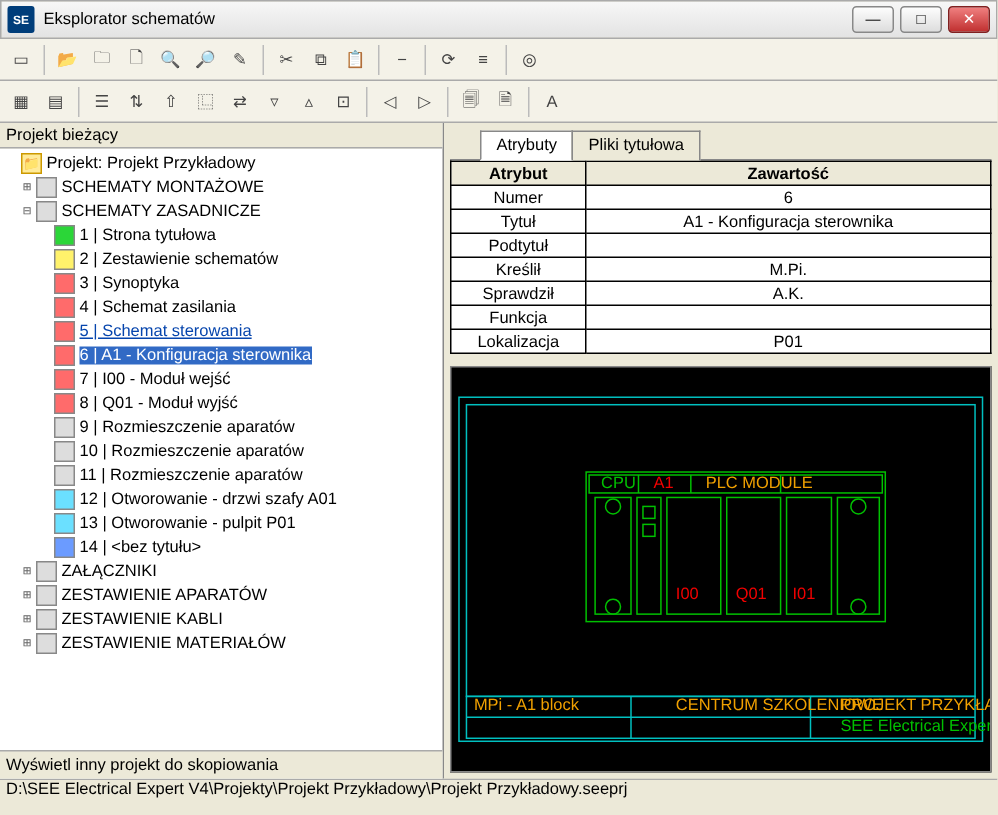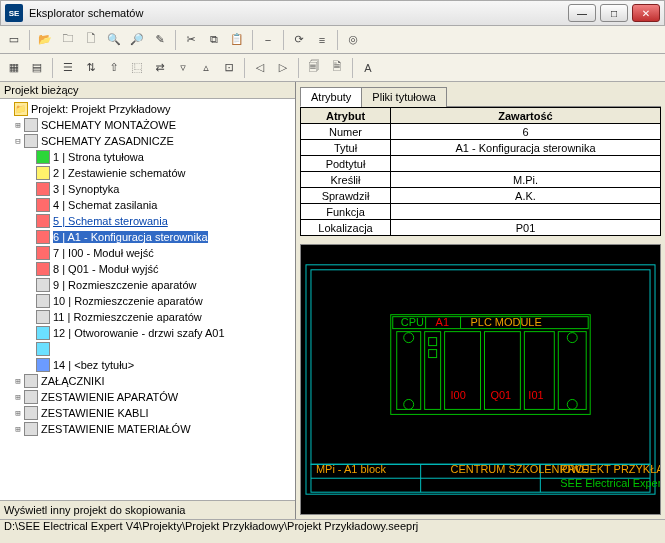--- a/index.html
+++ b/index.html
@@ -27,21 +27,21 @@
 .cyan { background: #6be0ff; }
 .gray { background: #ddd; }
 .blue { background: #6b9bff; color:#fff; }
 .nlbl { }
 .sel { background: #316ac5; color: #fff; }
 .linkish { color: #0645ad; text-decoration: underline; }
 .lfoot { padding: 3px 4px; border-top: 1px solid #aaa; background: #ece9d8; }
 .right { flex: 1; display: flex; flex-direction: column; background: #ece9d8; }
 .tabs { display: flex; border-bottom: 1px solid #888; margin: 4px 4px 0 4px; }
 .tab { padding: 3px 10px; border: 1px solid #888; border-bottom: none; background: #ece9d8; margin-right: -1px; cursor: pointer; position: relative; top: 1px; }
-.tab.active { background: #fff; border-bottom: 1px solid #fff; }
+.tab.active { background: #fff; border-bottom: 1px solid #fff; margin-left: 20px; }
 .attr-table { margin: 0 4px 4px 4px; border: 1px solid #000; border-collapse: collapse; width: calc(100% - 8px); background: #fff; }
 .attr-table th, .attr-table td { border: 1px solid #000; padding: 1px 6px; text-align: center; height: 16px; }
 .attr-table th { background: #ece9d8; font-weight: bold; text-align: center; }
 .attr-table th:first-child, .attr-table td:first-child { width: 90px; }
 .preview { flex: 1; margin: 4px; background: #000; border: 1px solid #888; position: relative; overflow: hidden; }
 .status { height: 18px; border-top: 1px solid #aaa; background: #ece9d8; display: flex; align-items: flex-start; padding: 0 4px; color: #000; }
 </style>
 </head>
 <body>
 
@@ -163,20 +163,21 @@
       <div class="node" style="padding-left:34px">
           <span class="nicon gray"></span>
           <span class="nlbl">11 | Rozmieszczenie aparatów</span>
         </div>
       <div class="node" style="padding-left:34px">
           <span class="nicon cyan"></span>
           <span class="nlbl">12 | Otworowanie - drzwi szafy A01</span>
         </div>
       <div class="node" style="padding-left:34px">
           <span class="nicon cyan"></span>
+          <span class="nlbl">13 | Otworowanie - pulpit P01</span>
         </div>
       <div class="node" style="padding-left:34px">
           <span class="nicon blue"></span>
           <span class="nlbl">14 | &lt;bez tytułu&gt;</span>
         </div>
 
       <div class="node" style="padding-left:10px">
           <span class="exp">⊞</span>
           <span class="nicon gray"></span>
           <span class="nlbl">ZAŁĄCZNIKI</span>

